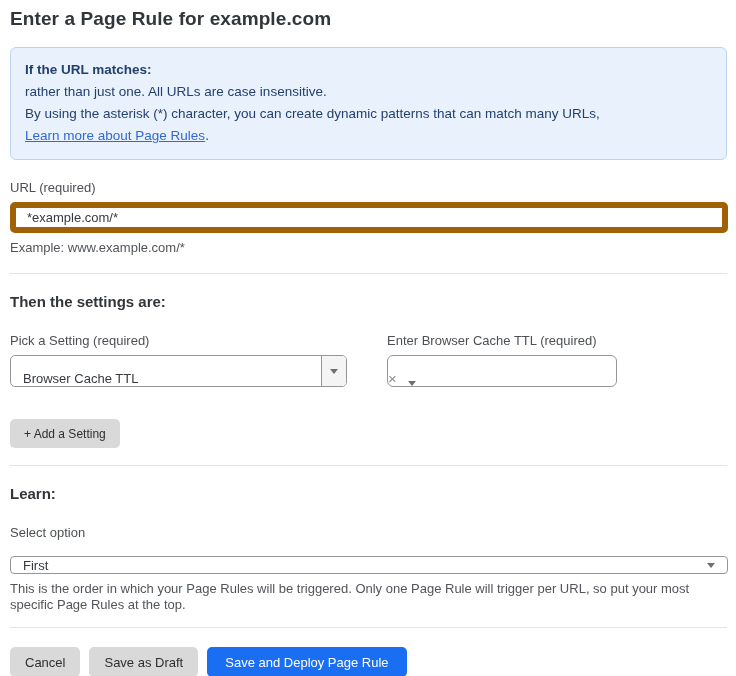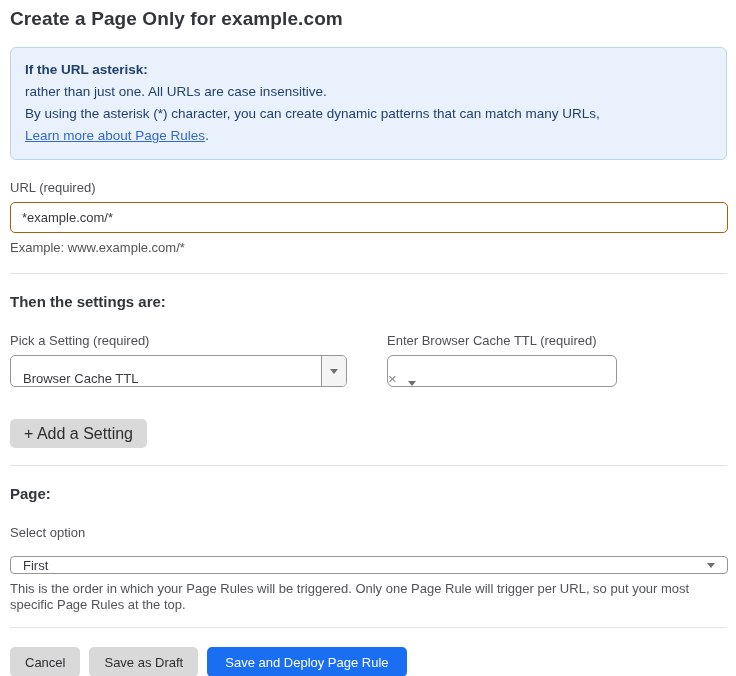--- a/index.html
+++ b/index.html
@@ -52,21 +52,21 @@
     font-size: 13px;
     color: #51545a;
     margin: 7px 0 0 0;
     line-height: 16px;
   }
 
   .text-input {
     display: block;
     width: 718px;
     height: 31px;
-    border: 1px solid #a16207;
+    border: 6px solid #a16207;
     border-radius: 5px;
     padding: 0 11px;
     font-size: 13px;
     font-family: "Liberation Sans", sans-serif;
     color: #36393f;
     background: #fff;
     outline: none;
   }
 
   .divider {
@@ -127,21 +127,21 @@
   .caret-inline { margin-right: 12px; flex: none; }
 
   .add-setting-btn {
     margin-top: 32px;
     height: 29px;
     background: #d9d9d9;
     color: #2c2e30;
     border: none;
     border-radius: 5px;
     padding: 0 14px;
-    font-size: 16px;
+    font-size: 12px;
     font-family: "Liberation Sans", sans-serif;
     cursor: pointer;
   }
 
   .select-full {
     width: 718px;
     height: 18px;
     border: 1px solid #969696;
     border-radius: 4px;
     background: #fff;
@@ -172,24 +172,24 @@
     padding: 0 15px;
   }
   .btn-gray { background: #d9d9d9; color: #2c2e30; }
   .btn-blue { background: #1a6ef2; color: #ffffff; padding: 0 18px; }
 </style>
 </head>
 <body>
 
 <div class="page">
 
-  <h1 class="page-title">Create a Page Only for example.com</h1>
+  <h1 class="page-title">Enter a Page Rule for example.com</h1>
 
   <div class="info-box">
-    <div class="info-heading">If the URL asterisk:</div>
+    <div class="info-heading">If the URL matches:</div>
     <div>rather than just one. All URLs are case insensitive.</div>
     <div>By using the asterisk (*) character, you can create dynamic patterns that can match many URLs,</div>
     <div><a class="info-link">Learn more about Page Rules</a><span class="info-link-suffix">.</span></div>
   </div>
 
   <label class="field-label">URL (required)</label>
   <input class="text-input" type="text" value="*example.com/*" style="">
   <p class="helper">Example: www.example.com/*</p>
 
   <hr class="divider">
@@ -212,21 +212,21 @@
         <span class="clear-x">×</span>
         <span class="caret caret-inline"></span>
       </div>
     </div>
   </div>
 
   <button class="add-setting-btn">+ Add a Setting</button>
 
   <hr class="divider">
 
-  <h2 class="section-heading">Page:</h2>
+  <h2 class="section-heading">Learn:</h2>
 
   <label class="field-label">Select option</label>
   <div class="select-full">
     <span class="select-value">First</span>
     <span class="caret caret-inline"></span>
   </div>
   <p class="helper order-helper">This is the order in which your Page Rules will be triggered. Only one Page Rule will trigger per URL, so put your most specific Page Rules at the top.</p>
 
   <hr class="divider footer-divider">
 

